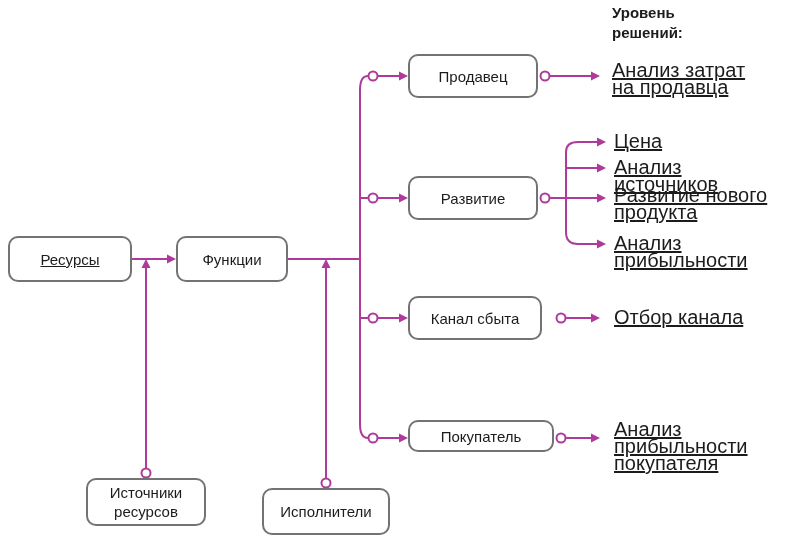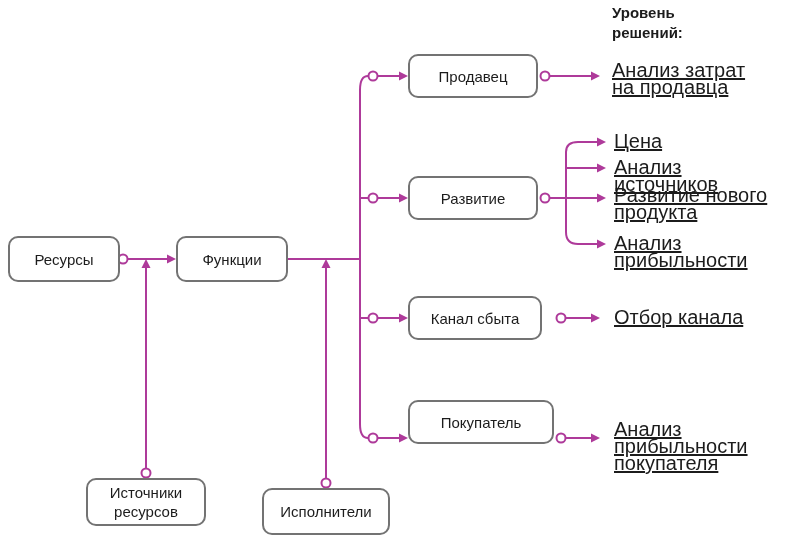--- a/index.html
+++ b/index.html
@@ -91,31 +91,31 @@
 
     <path class="connector" d="M146 468.5 V268"></path>
     <polygon class="arrow" points="146,259 141.5,268 150.5,268"></polygon>
     <circle class="dot" cx="146" cy="473" r="4.5"></circle>
 
     <path class="connector" d="M326 478.5 V268"></path>
     <polygon class="arrow" points="326,259 321.5,268 330.5,268"></polygon>
     <circle class="dot" cx="326" cy="483" r="4.5"></circle>
   </svg>
 
-  <div class="node" style="left:8px;top:236px;width:112px;height:46px;">Ресурсы</div>
+  <div class="node" style="left:8px;top:236px;width:124px;height:46px;text-decoration:underline;">Ресурсы</div>
 
   <div class="node" style="left:176px;top:236px;width:112px;height:46px;">Функции</div>
 
   <div class="node" style="left:408px;top:54px;width:130px;height:44px;">Продавец</div>
 
   <div class="node" style="left:408px;top:176px;width:130px;height:44px;">Развитие</div>
 
   <div class="node" style="left:408px;top:296px;width:134px;height:44px;">Канал сбыта</div>
 
-  <div class="node" style="left:408px;top:400px;width:146px;height:44px;text-align:center;">Покупатель</div>
+  <div class="node" style="left:408px;top:420px;width:146px;height:32px;text-align:center;">Покупатель</div>
 
   <div class="node" style="left:86px;top:478px;width:120px;height:48px;">Источники
 ресурсов</div>
 
   <div class="node" style="left:262px;top:488px;width:128px;height:47px;">Исполнители</div>
 
   <div class="hdr" style="left:612px;top:3px;">Уровень
 решений:</div>
 
   <div class="lbl" style="left:612px;top:62px;">Анализ затрат

